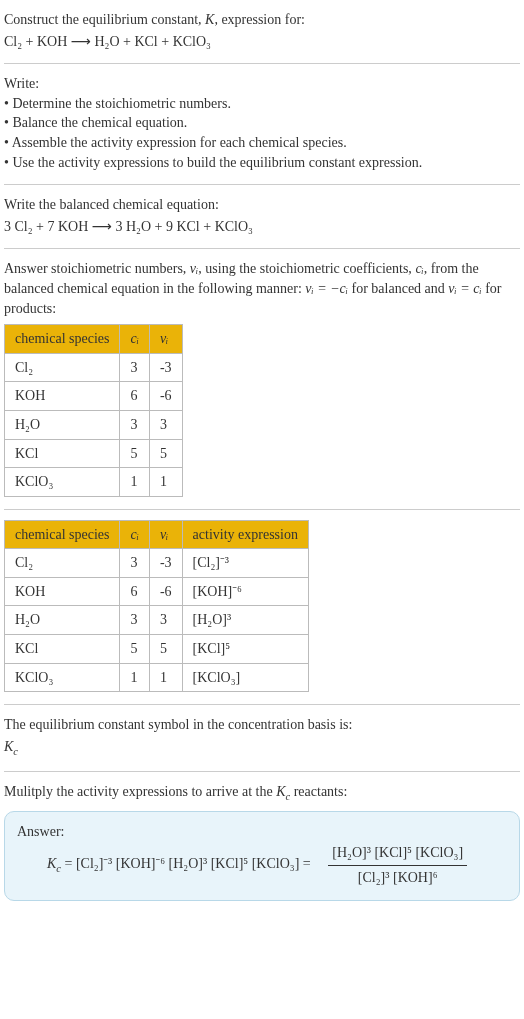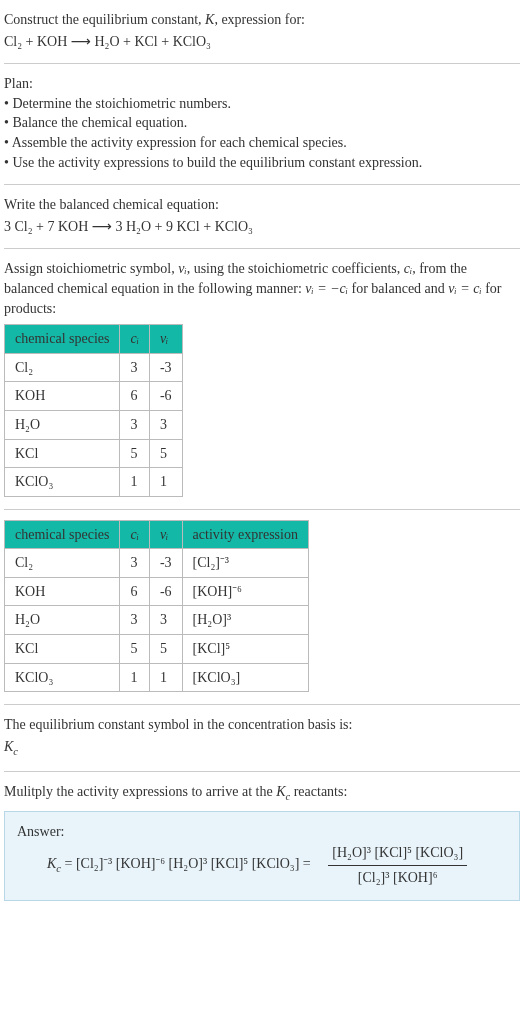--- a/index.html
+++ b/index.html
@@ -26,25 +26,25 @@
     table {
       border-collapse: collapse;
       margin-top: 6px;
     }
     td, th {
       border: 1px solid #bbb;
       padding: 4px 10px;
       text-align: left;
       font-weight: normal;
     }
-    th { background: #14b8a6; }
+    th { background: #eab308; }
     .answer-box {
       background: #e8f4fa;
       border: 1px solid #b8d8e8;
-      border-radius: 0;
+      border-radius: 10px;
       padding: 10px 12px;
       margin-top: 6px;
     }
     .frac {
       display: inline-block;
       vertical-align: middle;
       text-align: center;
       margin: 0 14px;
     }
     .frac .num {
@@ -68,41 +68,41 @@
   </div>
   <div class="eq-line">
     <span>Cl₂ + KOH</span>
     <span class="arrow">⟶</span>
     <span>H₂O + KCl + KClO₃</span>
   </div>
 </div>
 <hr class="divider">
 
 <div class="section">
-  <div>Plan:</div>
+  <div>Write:</div>
   <div>• Determine the stoichiometric numbers.</div>
   <div>• Balance the chemical equation.</div>
   <div>• Assemble the activity expression for each chemical species.</div>
   <div>• Use the activity expressions to build the equilibrium constant expression.</div>
 </div>
 <hr class="divider">
 
 <div class="section">
   <div>Write the balanced chemical equation:</div>
   <div class="eq-line">
     <span>3 Cl₂ + 7 KOH</span>
     <span class="arrow">⟶</span>
     <span>3 H₂O + 9 KCl + KClO₃</span>
   </div>
 </div>
 <hr class="divider">
 
 <div class="section">
   <div>
-    <span>Assign stoichiometric symbol, </span><span class="italic">νᵢ</span><span>, using the stoichiometric coefficients, </span><span class="italic">cᵢ</span><span>, from the balanced chemical equation in the following manner: </span><span class="italic">νᵢ = −cᵢ</span><span> for balanced and </span><span class="italic">νᵢ = cᵢ</span><span> for products:</span>
+    <span>Answer stoichiometric numbers, </span><span class="italic">νᵢ</span><span>, using the stoichiometric coefficients, </span><span class="italic">cᵢ</span><span>, from the balanced chemical equation in the following manner: </span><span class="italic">νᵢ = −cᵢ</span><span> for balanced and </span><span class="italic">νᵢ = cᵢ</span><span> for products:</span>
   </div>
   <table>
     <tbody>
         <tr>
       <th>chemical species</th>
       <th class="italic">cᵢ</th>
       <th class="italic">νᵢ</th>
     </tr>
     <tr>
           <td>Cl₂</td>

